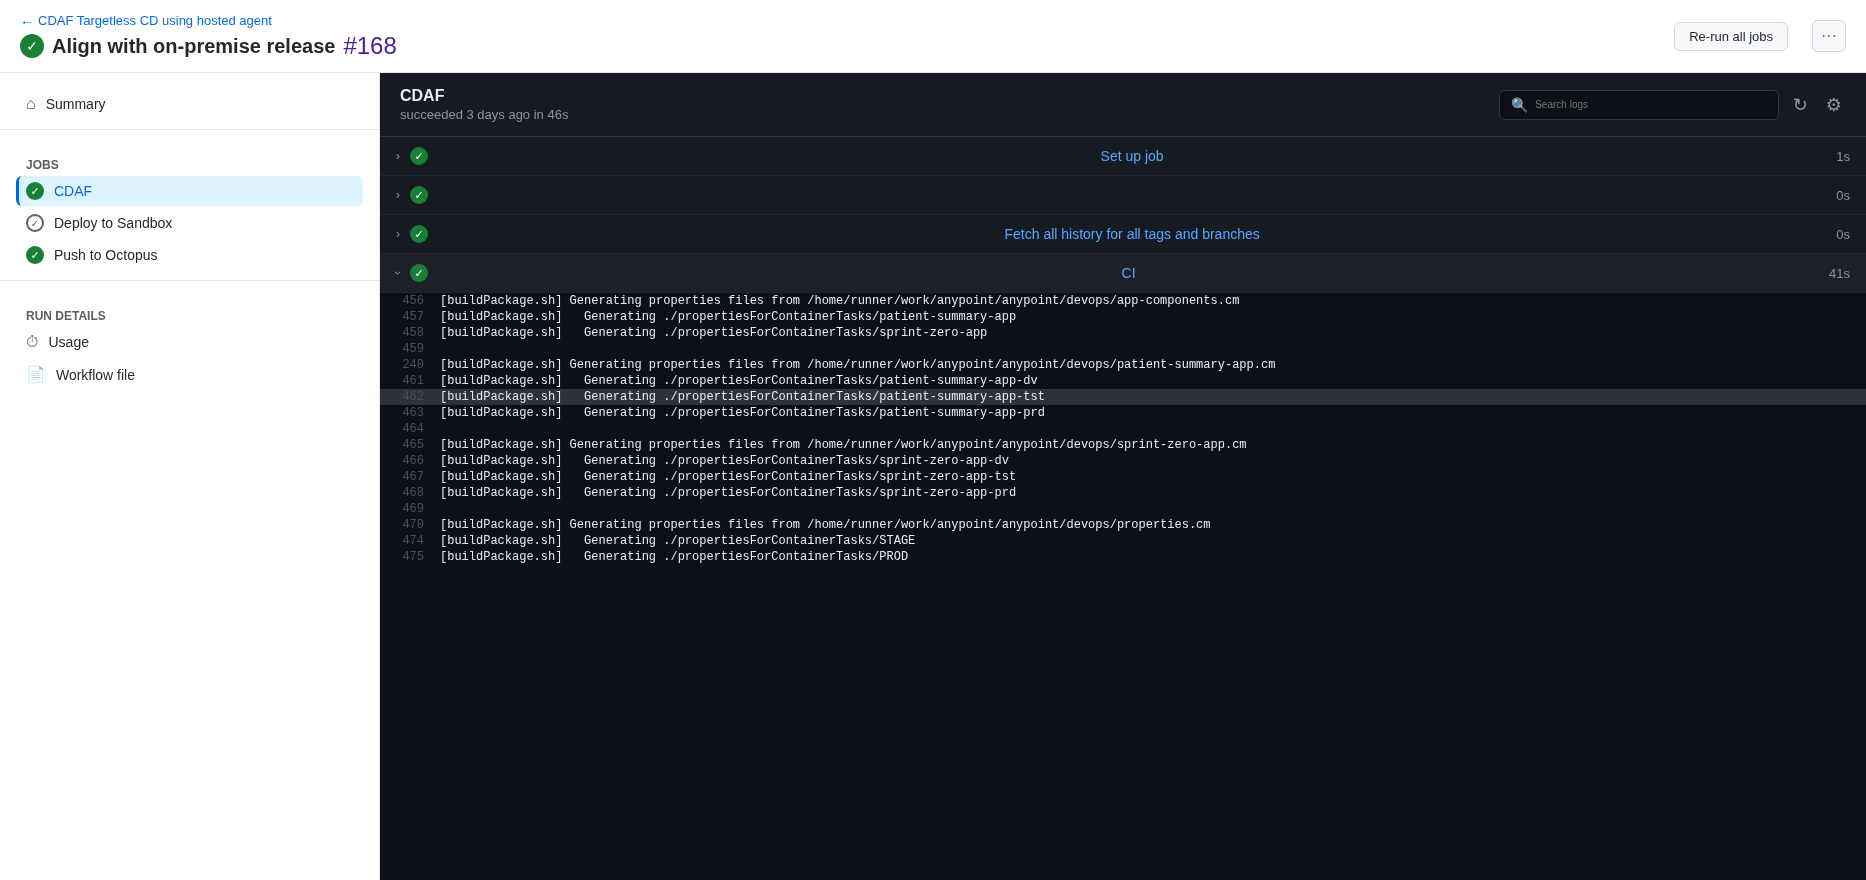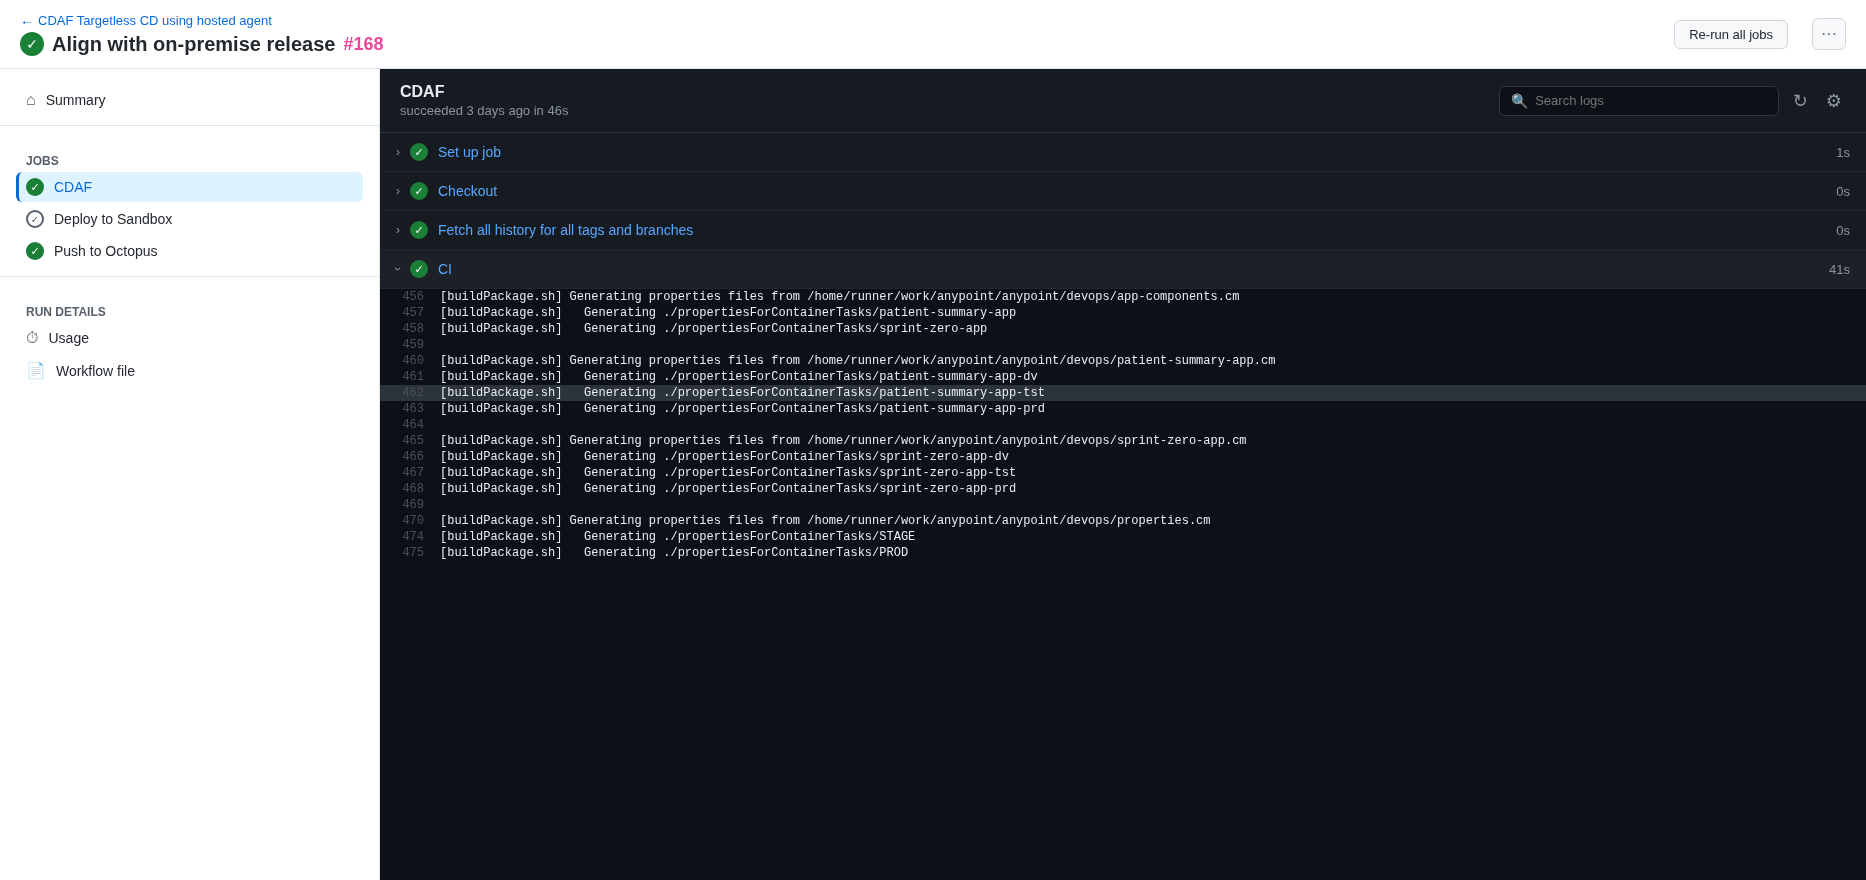--- a/index.html
+++ b/index.html
@@ -7,21 +7,21 @@
 
     
     .top-bar { display: flex; align-items: center; justify-content: space-between; padding: 12px 20px; border-bottom: 1px solid #e1e4e8; }
     .top-bar-left { display: flex; align-items: center; gap: 10px; }
     .back-link { display: flex; align-items: center; gap: 4px; color: #0969da; font-size: 13px; text-decoration: none; }
     .back-arrow { font-size: 14px; }
 
     .title-row { display: flex; align-items: center; gap: 8px; margin-top: 4px; }
     .title-icon { width: 24px; height: 24px; background: #1a7f37; border-radius: 50%; display: flex; align-items: center; justify-content: center; color: white; font-size: 14px; flex-shrink: 0; }
     .page-title { font-size: 20px; font-weight: 600; color: #24292f; }
-    .page-title-number { font-size: 18px; font-weight: 700; color: #ec4899; }
+    .page-title-number { font-size: 24px; font-weight: 400; color: #4c1d95; }
 
     .top-bar-right { display: flex; align-items: center; gap: 24px; }
     .rerun-btn { padding: 6px 14px; border: 1px solid #d0d7de; border-radius: 6px; background: #f6f8fa; font-size: 13px; cursor: pointer; color: #24292f; }
     .more-btn { padding: 6px 8px; border: 1px solid #d0d7de; border-radius: 6px; background: #f6f8fa; cursor: pointer; font-size: 16px; color: #57606a; }
 
     
     .main-layout { display: flex; flex: 1; overflow: hidden; }
 
     
     .sidebar { width: 380px; flex-shrink: 0; border-right: 1px solid #e1e4e8; padding: 16px 0; overflow-y: auto; }
@@ -38,31 +38,31 @@
     .content-area { flex: 1; display: flex; flex-direction: column; overflow: hidden; background: #0d1117; }
 
     
     .log-header { display: flex; align-items: center; justify-content: space-between; padding: 14px 20px; background: #161b22; border-bottom: 1px solid #30363d; flex-shrink: 0; }
     .log-header-left {}
     .log-job-name { font-size: 16px; font-weight: 600; color: #e6edf3; }
     .log-job-status { font-size: 13px; color: #8b949e; margin-top: 2px; }
     .log-header-right { display: flex; align-items: center; gap: 10px; }
     .search-logs { display: flex; align-items: center; gap: 6px; background: #0d1117; border: 1px solid #30363d; border-radius: 6px; padding: 6px 12px; width: 280px; }
     .search-icon { color: #8b949e; font-size: 14px; }
-    .search-input { background: transparent; border: none; outline: none; color: #8b949e; font-size: 13px; width: 100%; }
+    .search-input { background: transparent; border: none; outline: none; color: #8b949e; font-size: 10px; width: 100%; }
     .log-header-btn { background: transparent; border: none; color: #8b949e; font-size: 18px; cursor: pointer; padding: 4px; }
 
     
     .log-steps { flex-shrink: 0; background: #161b22; }
     .log-step { display: flex; align-items: center; gap: 10px; padding: 10px 16px; cursor: pointer; border-bottom: 1px solid #21262d; }
     .log-step.expanded { background: #1c2128; }
     .step-chevron { color: #8b949e; font-size: 12px; transition: transform 0.2s; }
     .step-chevron.down { transform: rotate(90deg); }
     .step-success { width: 18px; height: 18px; background: #1a7f37; border-radius: 50%; display: flex; align-items: center; justify-content: center; color: white; font-size: 11px; flex-shrink: 0; }
-    .step-name { color: #58a6ff; font-size: 14px; flex: 1; }
+    .step-name { color: #58a6ff; font-size: 14px; flex: 1; text-align: center; }
     .step-duration { color: #8b949e; font-size: 13px; margin-left: auto; }
 
     
     .log-output { flex: 1; overflow-y: auto; background: #0d1117; font-family: 'SFMono-Regular', Consolas, 'Liberation Mono', Menlo, monospace; font-size: 12px; color: #e6edf3; }
     .log-output::-webkit-scrollbar { width: 8px; }
     .log-output::-webkit-scrollbar-track { background: #0d1117; }
     .log-output::-webkit-scrollbar-thumb { background: #30363d; border-radius: 4px; }
     .log-line { display: flex; align-items: flex-start; padding: 1px 0; }
     .log-line-num { color: #484f58; padding: 0 16px 0 8px; min-width: 60px; text-align: right; user-select: none; flex-shrink: 0; }
     .log-line-content { color: #e6edf3; padding-right: 16px; white-space: pre; }
@@ -159,21 +159,20 @@
       <div class="log-step">
         <span class="step-chevron">›</span>
         <div class="step-success">✓</div>
         <span class="step-name">Set up job</span>
         <span class="step-duration">1s</span>
       </div>
 
       <div class="log-step">
         <span class="step-chevron">›</span>
         <div class="step-success">✓</div>
-        <span class="step-name">Checkout</span>
         <span class="step-duration">0s</span>
       </div>
 
       <div class="log-step">
         <span class="step-chevron">›</span>
         <div class="step-success">✓</div>
         <span class="step-name">Fetch all history for all tags and branches</span>
         <span class="step-duration">0s</span>
       </div>
 
@@ -196,21 +195,21 @@
         </div>
         <div class="log-line">
           <span class="log-line-num">458</span>
           <span class="log-line-content">[buildPackage.sh]   Generating ./propertiesForContainerTasks/sprint-zero-app</span>
         </div>
         <div class="log-line">
           <span class="log-line-num">459</span>
           <span class="log-line-content"></span>
         </div>
         <div class="log-line">
-          <span class="log-line-num">460</span>
+          <span class="log-line-num">240</span>
           <span class="log-line-content">[buildPackage.sh] Generating properties files from /home/runner/work/anypoint/anypoint/devops/patient-summary-app.cm</span>
         </div>
         <div class="log-line">
           <span class="log-line-num">461</span>
           <span class="log-line-content">[buildPackage.sh]   Generating ./propertiesForContainerTasks/patient-summary-app-dv</span>
         </div>
         <div class="log-line log-highlight">
           <span class="log-line-num">462</span>
           <span class="log-line-content">[buildPackage.sh]   Generating ./propertiesForContainerTasks/patient-summary-app-tst</span>
         </div>

